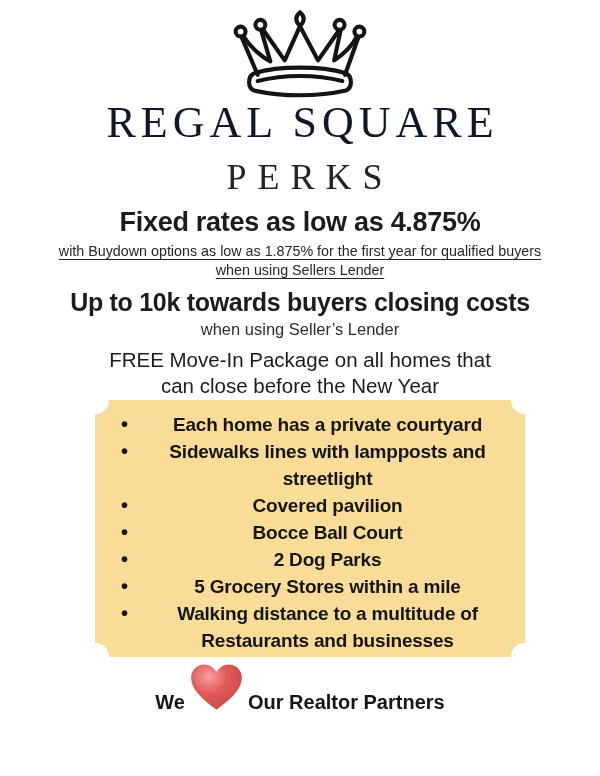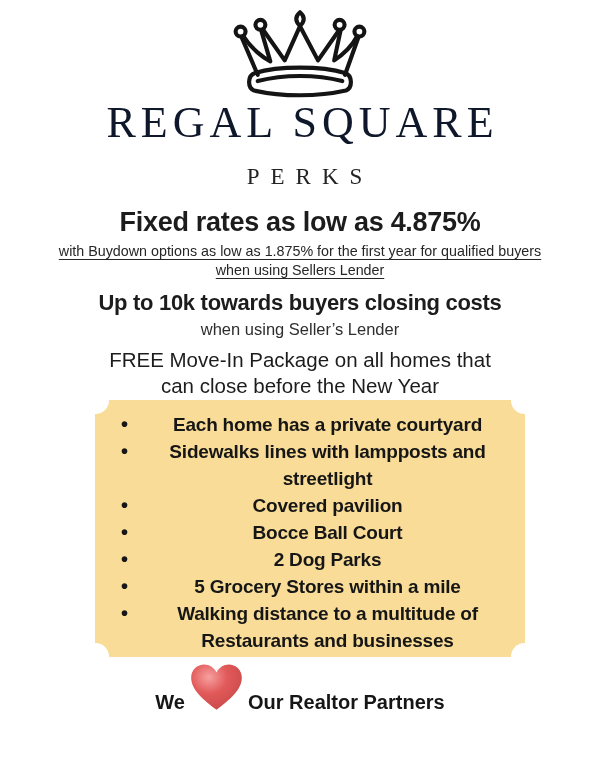--- a/index.html
+++ b/index.html
@@ -25,35 +25,35 @@
     font-family:"Liberation Serif",serif;
     font-weight:400;
     font-size:44px;line-height:46px;
     letter-spacing:5px;padding-left:5px;
     margin:0;color:#0f172a;
     white-space:nowrap;
   }
   .brand-subtitle{
     font-family:"Liberation Serif",serif;
     font-weight:400;
-    font-size:23px;line-height:36px;
+    font-size:36px;line-height:36px;
     letter-spacing:11px;padding-left:20px;
     margin:13px 0 0;color:#242424;
   }
   .rate-headline{
     font-size:27px;line-height:32px;font-weight:800;
     letter-spacing:-0.3px;margin-top:11px;white-space:nowrap;
   }
   .rate-note{margin-top:4px;font-size:14.3px;line-height:19px;color:#262626;}
   .note-line{
     display:block;white-space:nowrap;
     text-decoration:underline;text-underline-offset:3px;text-decoration-thickness:1px;
   }
   .closing-headline{
-    font-size:22px;line-height:29px;font-weight:800;
+    font-size:25px;line-height:29px;font-weight:800;
     letter-spacing:-0.3px;margin-top:8px;white-space:nowrap;
   }
   .closing-note{font-size:16.5px;line-height:20px;margin-top:2px;color:var(--muted);}
   .movein{font-size:20.5px;line-height:26px;font-weight:400;margin-top:8px;}
   .movein .ln{display:block;}
 
   .feature-box{
     position:absolute;left:95px;top:400px;
     width:430px;height:257px;
     background:var(--highlight);

